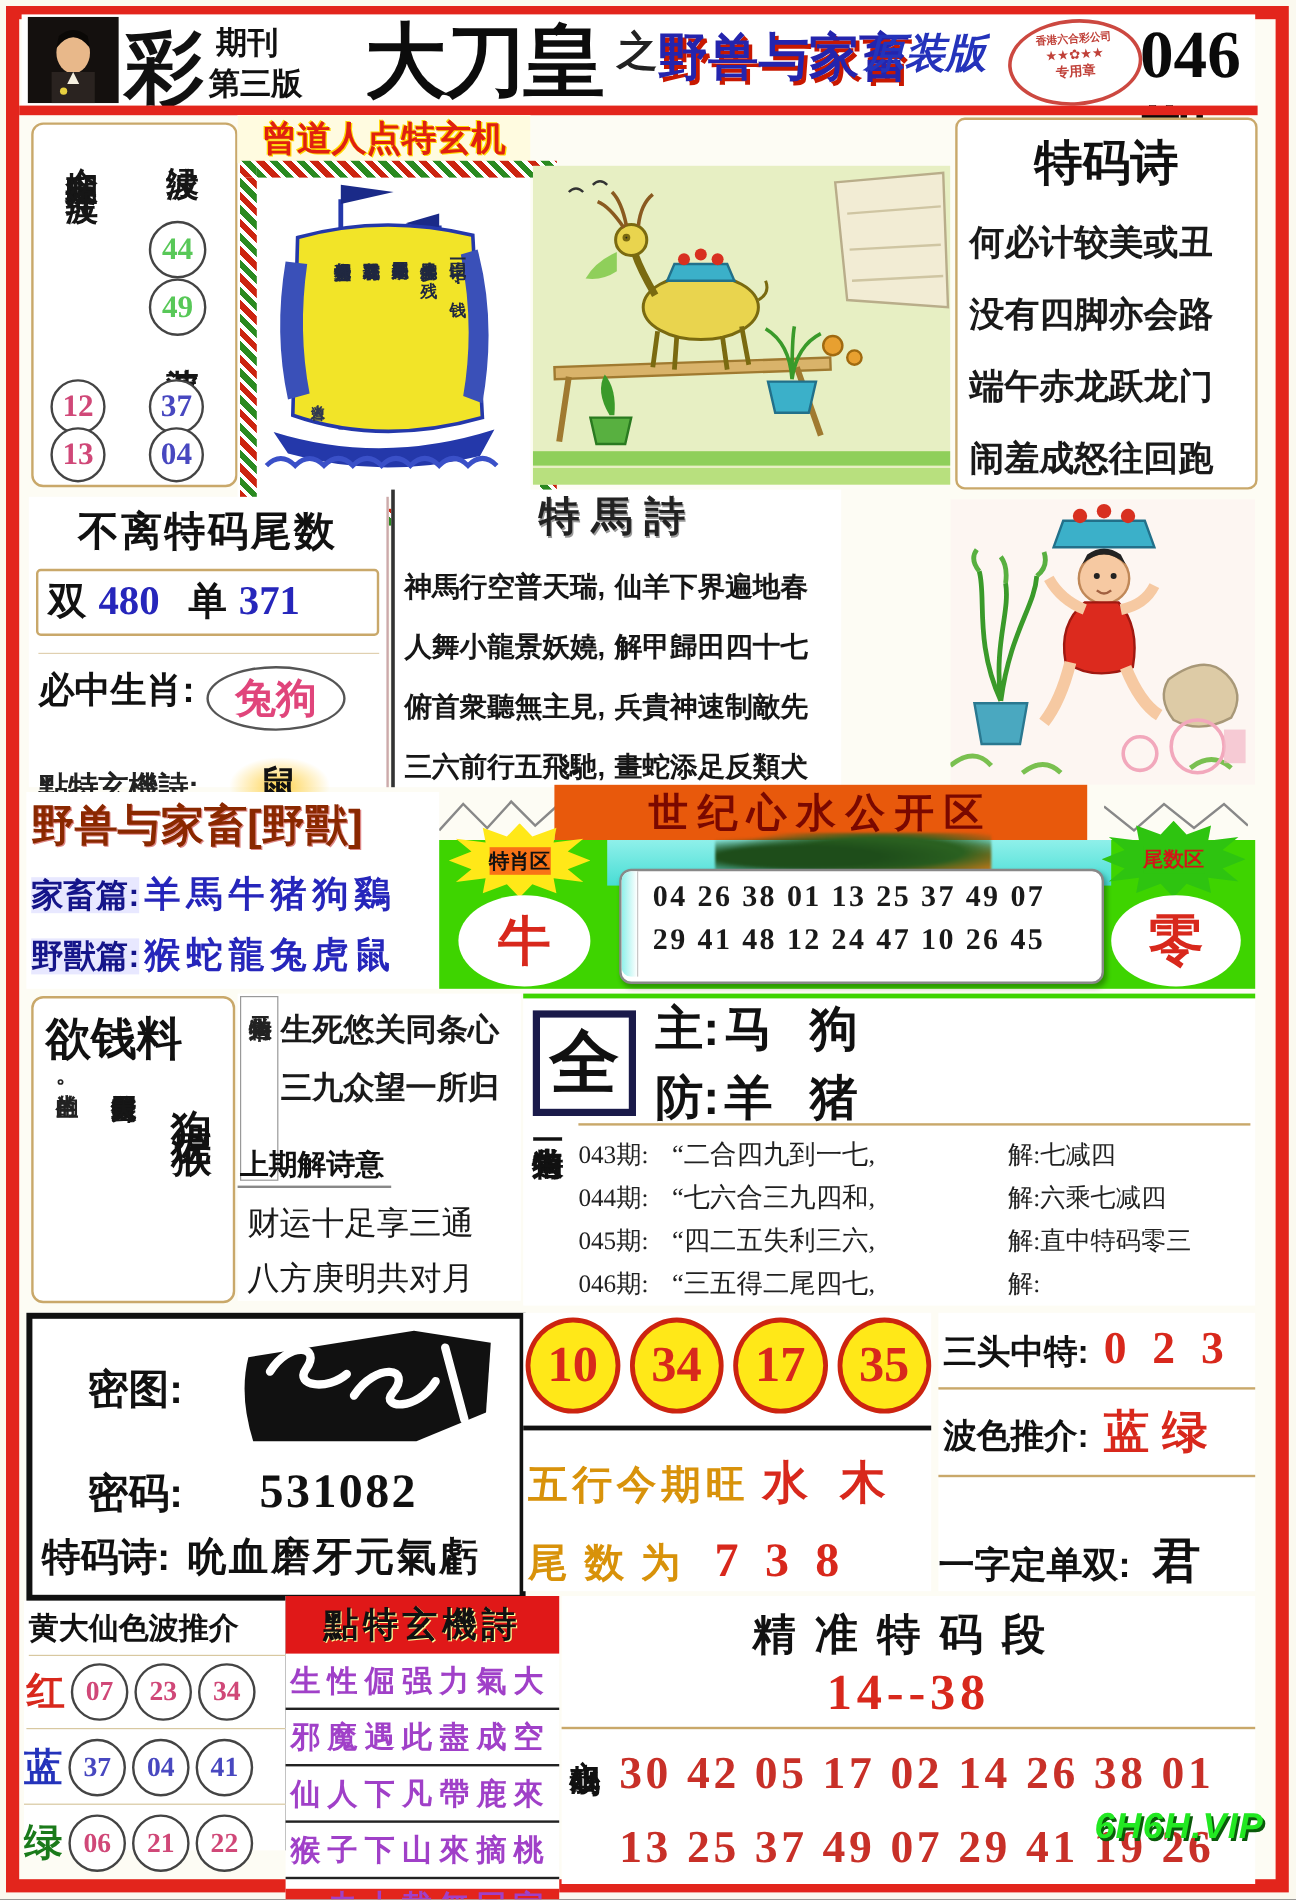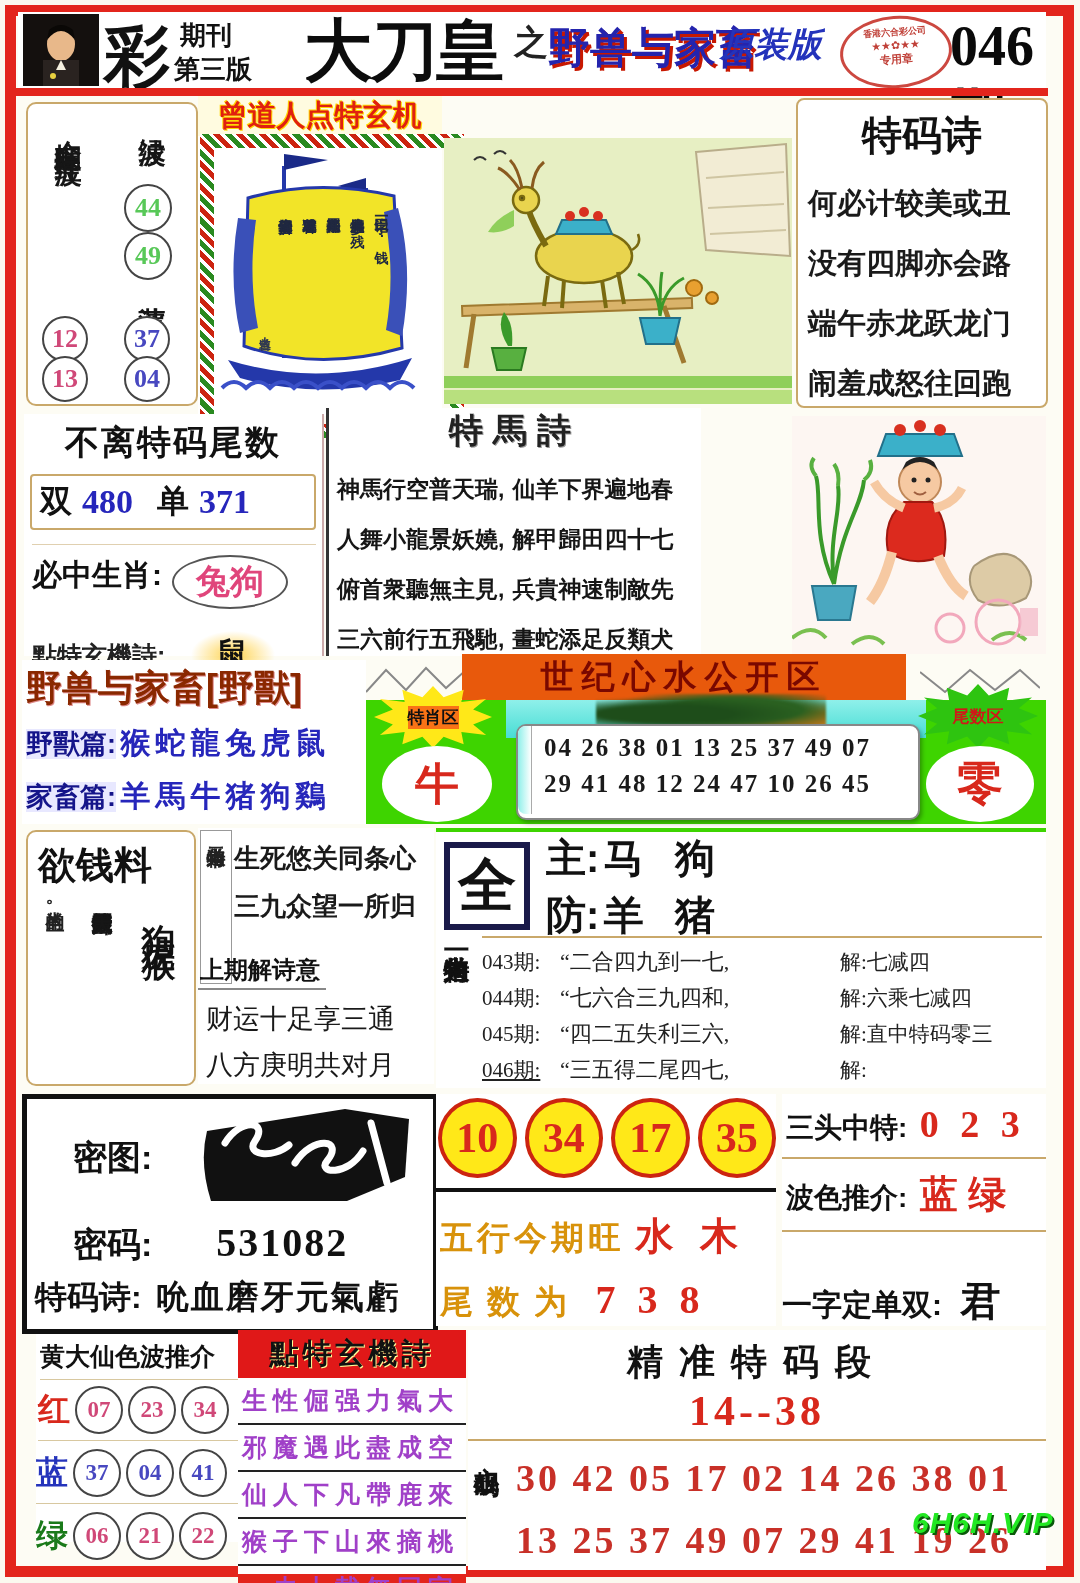--- a/index.html
+++ b/index.html
@@ -187,27 +187,27 @@
       <circle cx="148" cy="14" r="6" fill="#d83020"></circle>
     <path d="M182,150 q30,-22 48,-4 q16,16 4,36 q-26,14 -48,2 q-14,-18 -4,-34" fill="#ddcba6" stroke="#a89878" stroke-width="2"></path>
     <path d="M0,222 q20,-16 34,0 M60,228 q18,-14 32,0 M200,224 q18,-14 34,0" stroke="#7ac050" stroke-width="4" fill="none"></path>
     <circle cx="206" cy="206" r="22" fill="none" stroke="#f2a8bc" stroke-width="3"></circle>
     <circle cx="158" cy="212" r="14" fill="none" stroke="#f2a8bc" stroke-width="3"></circle>
     <rect x="228" y="192" width="18" height="28" fill="#f2b8c8" opacity="0.7"></rect>
   </svg>
 
   <div class="abs" style="left:22px;top:660px;width:344px;height:164px;background:#fff;">
     <div style="font-size:36px;font-weight:bold;color:#8a2800;text-shadow:1px 1px 0 #d88;margin:4px 0 0 4px;">野兽与家畜[野獸]</div>
+    <div style="margin:12px 0 0 4px;white-space:nowrap;">
+      <span style="font-size:27px;font-weight:bold;color:#15158a;background:#e8e8ff;">家畜篇:</span>
+      <span style="font-size:30px;font-weight:bold;color:#2626bb;letter-spacing:5px;">羊馬牛猪狗鷄</span>
+    </div>
     <div style="margin:10px 0 0 4px;white-space:nowrap;">
       <span style="font-size:27px;font-weight:bold;color:#15158a;background:#e8e8ff;">野獸篇:</span>
       <span style="font-size:30px;font-weight:bold;color:#2626bb;letter-spacing:5px;">猴蛇龍兔虎鼠</span>
-    </div>
-    <div style="margin:12px 0 0 4px;white-space:nowrap;">
-      <span style="font-size:27px;font-weight:bold;color:#15158a;background:#e8e8ff;">家畜篇:</span>
-      <span style="font-size:30px;font-weight:bold;color:#2626bb;letter-spacing:5px;">羊馬牛猪狗鷄</span>
     </div>
   </div>
 
   <svg class="abs" style="left:366px;top:662px;" width="100" height="40" viewBox="0 0 100 40">
       <polyline class="zigzag" points="0,30 20,8 40,28 60,6 80,26 100,8"></polyline>
     </svg>
   <svg class="abs" style="left:920px;top:662px;" width="120" height="40" viewBox="0 0 120 40">
       <polyline class="zigzag" points="0,10 25,30 50,8 75,28 100,8 120,26"></polyline>
     </svg>
   <div class="abs" style="left:462px;top:654px;width:444px;height:46px;background:#e8590c;color:#7a0800;font-size:33px;font-weight:bold;text-align:center;letter-spacing:8px;line-height:46px;">世纪心水公开区</div>
@@ -278,21 +278,21 @@
         <span class="serif" style="font-size:21px;color:#222;width:78px;">044期:</span>
         <span class="serif" style="font-size:22px;color:#222;width:280px;">“七六合三九四和,</span>
         <span class="serif" style="font-size:21px;color:#222;">解:六乘七减四</span>
       </div>
       <div style="display:flex;line-height:36px;">
         <span class="serif" style="font-size:21px;color:#222;width:78px;">045期:</span>
         <span class="serif" style="font-size:22px;color:#222;width:280px;">“四二五失利三六,</span>
         <span class="serif" style="font-size:21px;color:#222;">解:直中特码零三</span>
       </div>
       <div style="display:flex;line-height:36px;">
-        <span class="serif" style="font-size:21px;color:#222;width:78px;text-decoration:underline;">046期:</span>
+        <span class="serif" style="font-size:21px;color:#222;width:78px;">046期:</span>
         <span class="serif" style="font-size:22px;color:#222;width:280px;">“三五得二尾四七,</span>
         <span class="serif" style="font-size:21px;color:#222;">解:</span>
       </div>
     </div>
   </div>
 
   <div class="abs" style="left:22px;top:1094px;width:406px;height:230px;border:5px solid #111;background:#fff;">
     <span class="abs" style="left:46px;top:36px;font-size:34px;font-weight:bold;color:#111;">密图:</span>
     <svg class="abs" style="left:168px;top:6px;" width="226" height="104" viewBox="0 0 226 104">
       <path d="M12,26 L150,4 L214,14 L210,72 L152,96 L16,96 Q4,58 12,26 Z" fill="#111"></path>
@@ -336,21 +336,21 @@
     <div style="border-bottom:2px solid #c9a86a;padding:10px 0 10px 4px;white-space:nowrap;">
       <span style="font-size:28px;font-weight:bold;color:#111;">波色推介:</span>
       <span style="font-size:38px;font-weight:bold;color:#d8281c;margin-left:8px;">蓝  绿</span>
     </div>
     <div style="padding:42px 0 0 0px;white-space:nowrap;">
       <span style="font-size:30px;font-weight:bold;color:#111;">一字定单双:</span>
       <span style="font-size:40px;font-weight:bold;color:#111;margin-left:14px;">君</span>
     </div>
   </div>
 
-  <div class="abs" style="left:36px;top:1334px;width:218px;height:208px;background:#fff;border-right:2px solid #000000;">
+  <div class="abs" style="left:20px;top:1334px;width:218px;height:208px;background:#fff;border-right:2px solid #000000;">
     <div style="font-size:25px;font-weight:bold;color:#111;margin:6px 0 4px 4px;border-bottom:1px solid #d8c8a0;padding-bottom:6px;">黄大仙色波推介</div>
     <div style="display:flex;align-items:center;gap:5px;margin:6px 0 0 2px;border-bottom:1px solid #d8c8a0;padding-bottom:6px;">
       <span style="font-size:32px;font-weight:bold;color:#d8281c;">红</span>
       <span class="ball serif" style="width:44px;height:44px;font-size:23px;color:#d04878;">07</span>
       <span class="ball serif" style="width:44px;height:44px;font-size:23px;color:#d04878;">23</span>
       <span class="ball serif" style="width:44px;height:44px;font-size:23px;color:#d04878;">34</span>
     </div>
     <div style="display:flex;align-items:center;gap:5px;margin-top:8px;border-bottom:1px solid #d8c8a0;padding-bottom:6px;">
       <span style="font-size:32px;font-weight:bold;color:#2433bb;">蓝</span>
       <span class="ball serif" style="width:44px;height:44px;font-size:23px;color:#4848c0;">37</span>

